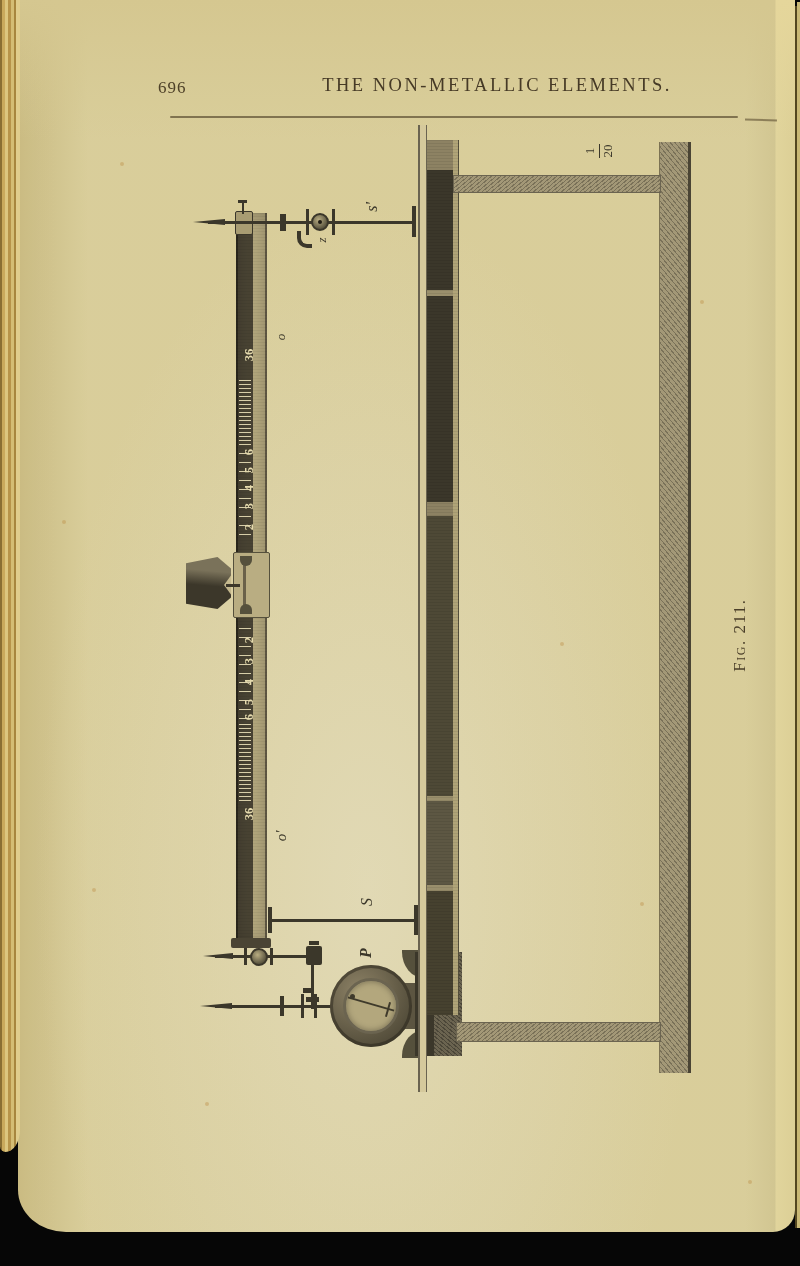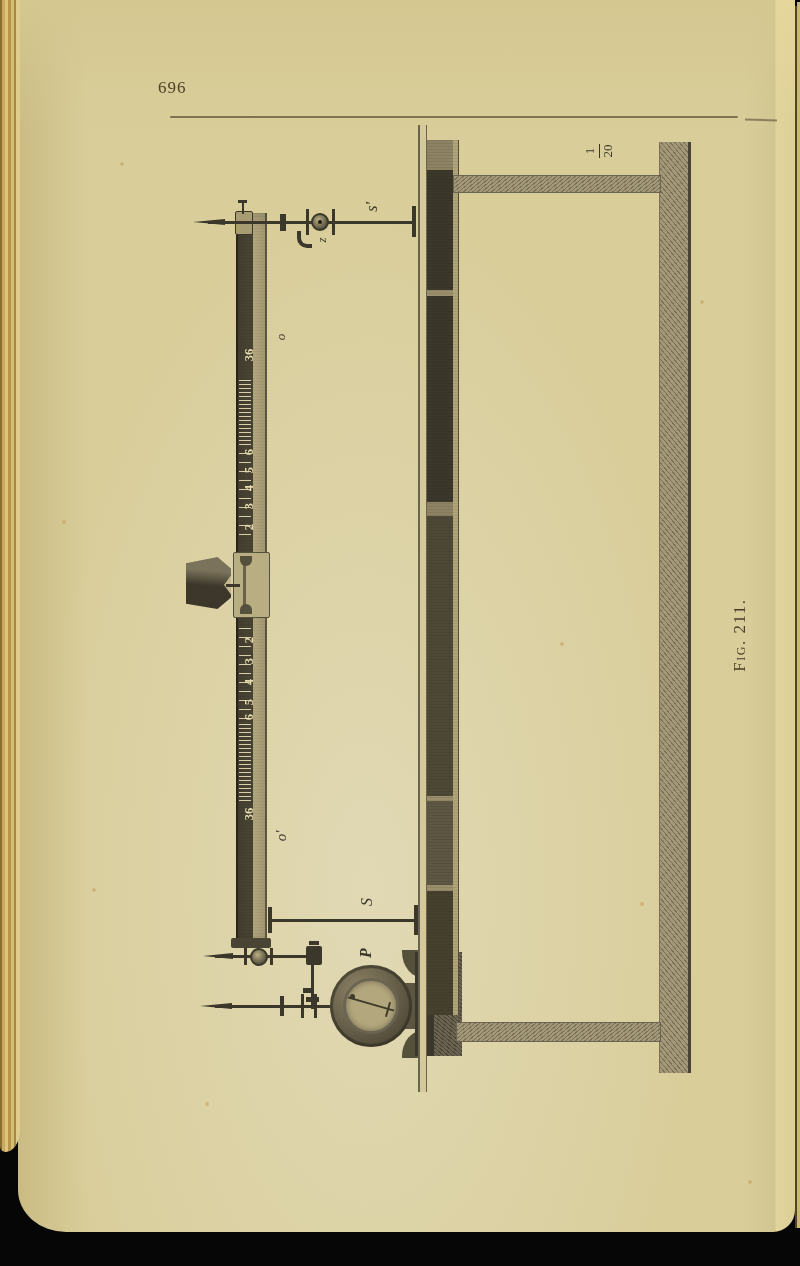--- a/index.html
+++ b/index.html
@@ -191,20 +191,21 @@
   <div class="speck" style="left:120px;top:162px"></div>
   <div class="speck" style="left:62px;top:520px"></div>
   <div class="speck" style="left:700px;top:300px"></div>
   <div class="speck" style="left:640px;top:902px"></div>
   <div class="speck" style="left:205px;top:1102px"></div>
   <div class="speck" style="left:748px;top:1180px"></div>
   <div class="speck" style="left:92px;top:888px"></div>
   <div class="speck" style="left:560px;top:642px"></div>
 
   <div class="pagenum">696</div>
+  <div class="runtitle">THE NON-METALLIC ELEMENTS.</div>
   <div class="hrule"></div>
   <div class="hrule2"></div>
 
   <div class="tube"></div>
   <div class="tube-tex"></div>
   <div class="tube-foot"></div>
   <div class="collar-top"></div>
   <div class="pin-top"></div>
   <div class="pin-cap"></div>
 

